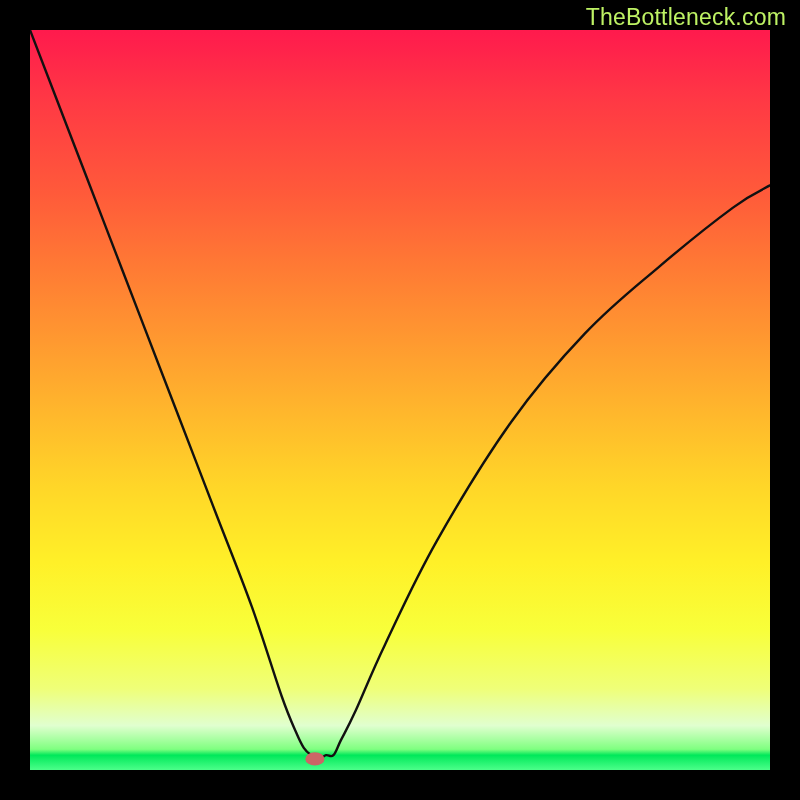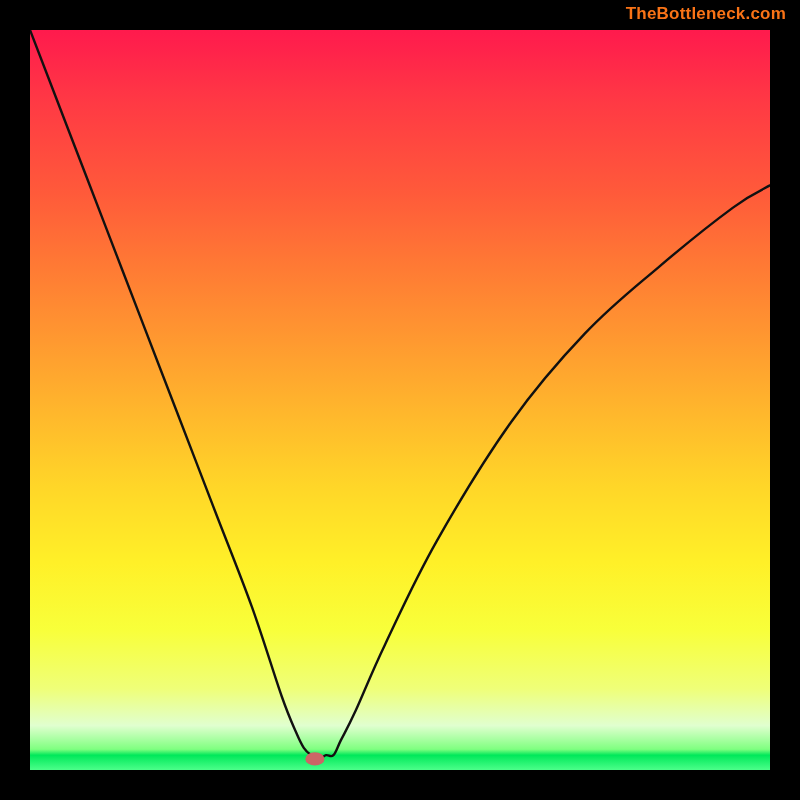--- a/index.html
+++ b/index.html
@@ -46,23 +46,23 @@
     );
   }
   .curve-layer {
     position: absolute;
     inset: 0;
   }
   .attribution {
     position: absolute;
     top: 4px;
     right: 14px;
-    font-size: 17px;
-    font-weight: 700;
-    color: #f97316;
+    font-size: 23px;
+    font-weight: 400;
+    color: #bef264;
     letter-spacing: 0.2px;
   }
 </style>
 </head>
 <body>
 
 <div class="frame">
   <div class="plot-area">
     <div class="gradient"></div>
     <svg class="curve-layer" viewBox="0 0 740 740" preserveAspectRatio="none">

